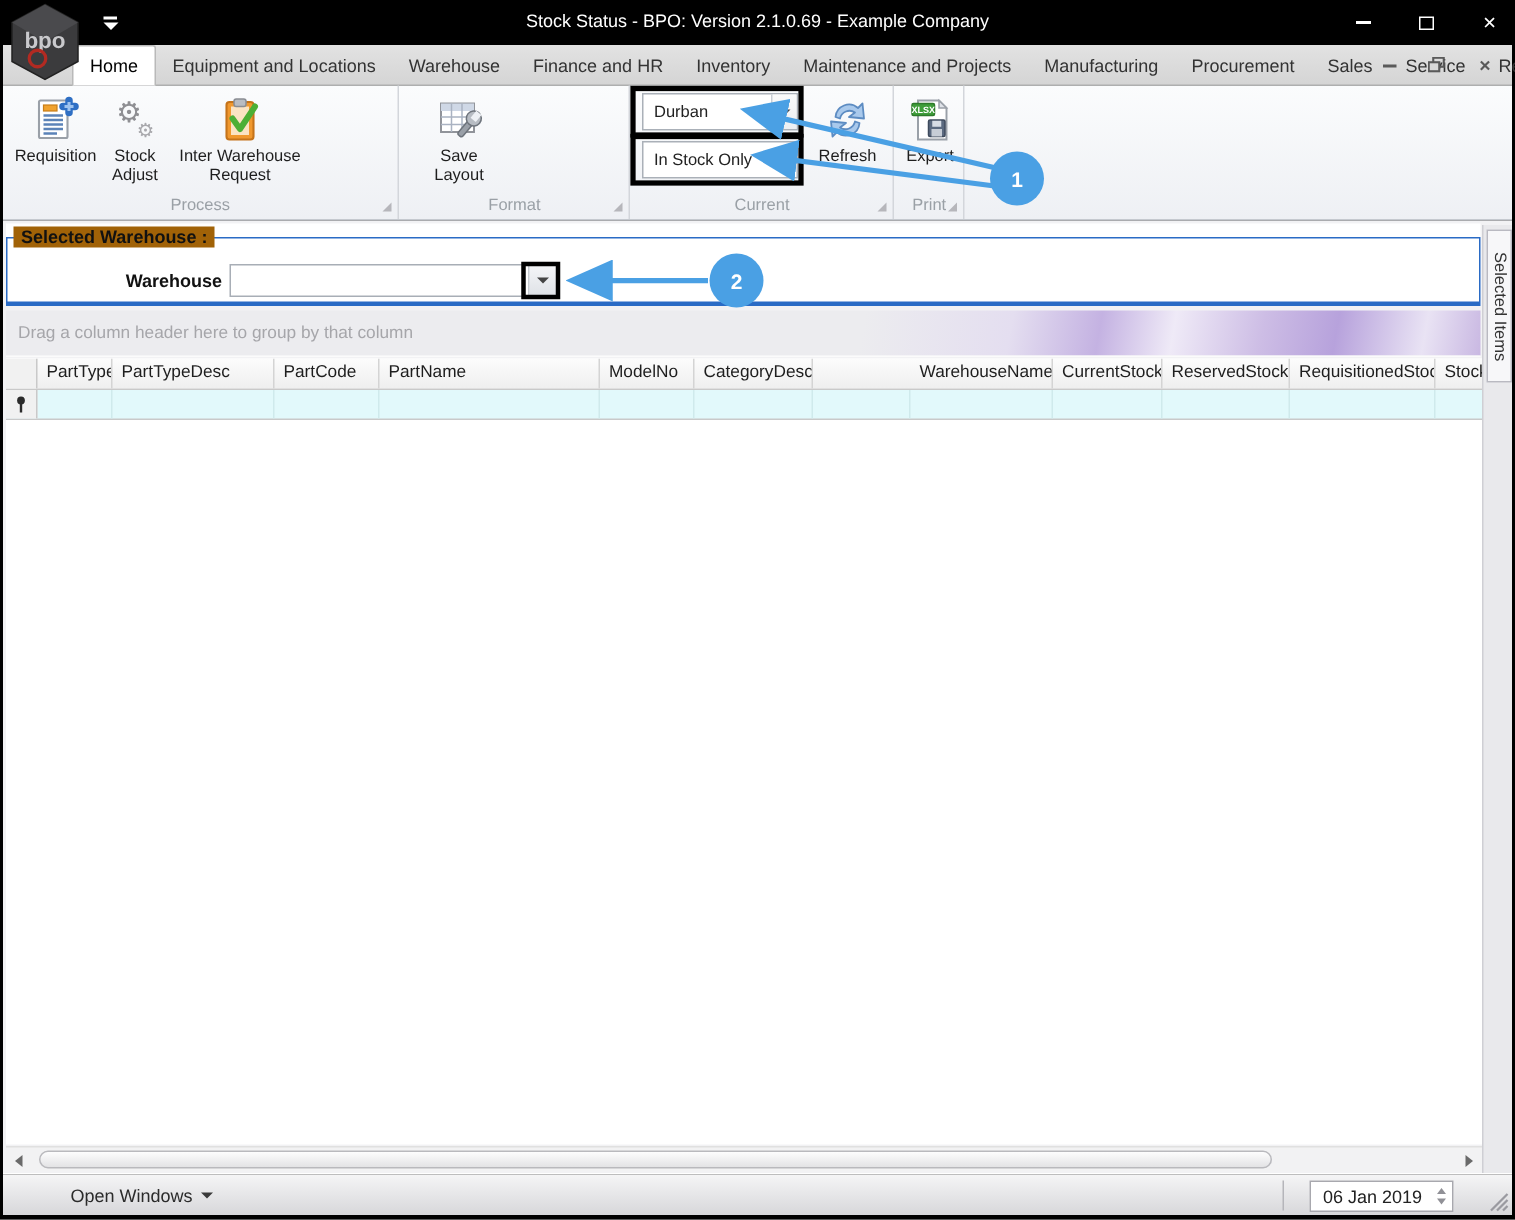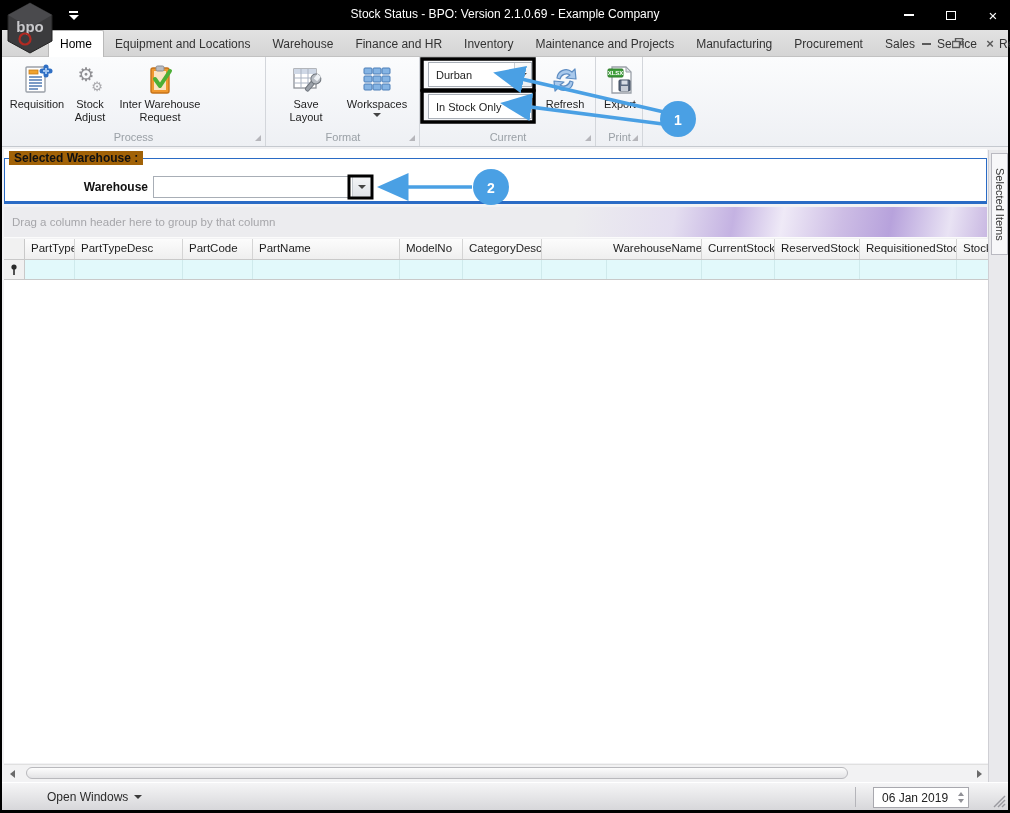--- a/index.html
+++ b/index.html
@@ -221,39 +221,20 @@
                 </g>
             <g transform="rotate(40 22 21)">
               <rect x="20.5" y="16" width="4" height="13" rx="1.6" fill="#9aa0a8" stroke="#6e747c" stroke-width="1"></rect>
               <circle cx="22.5" cy="14" r="5" fill="#b7bcc3" stroke="#6e747c" stroke-width="1"></circle>
               <rect x="20.5" y="9" width="4.5" height="6" fill="#eef1f5" stroke="none"></rect>
             </g>
           </svg>
             </div>
           <span>Save Layout</span>
         </div>
-        <div class="rbtn" style="width:76px;">
-          <div class="ric">
-              <svg width="34" height="34" viewBox="0 0 34 34">
-            <g fill="#85b4e4" stroke="#4d7fb8" stroke-width="1">
-              <rect x="4" y="5" width="8" height="6" rx="1"></rect>
-                  <rect x="13" y="5" width="8" height="6" rx="1"></rect>
-                  <rect x="22" y="5" width="8" height="6" rx="1"></rect>
-              <rect x="4" y="13" width="8" height="6" rx="1"></rect>
-                  <rect x="13" y="13" width="8" height="6" rx="1"></rect>
-                  <rect x="22" y="13" width="8" height="6" rx="1"></rect>
-              <rect x="4" y="21" width="8" height="6" rx="1"></rect>
-                  <rect x="13" y="21" width="8" height="6" rx="1"></rect>
-                  <rect x="22" y="21" width="8" height="6" rx="1"></rect>
-            </g>
-          </svg>
-            </div>
-          <span>Workspaces</span>
-          <div class="caret-down-s" style="margin-top:2px;"></div>
-        </div>
       </div>
       <div class="rgroup-label">Format</div>
       <div class="launcher"></div>
     </div>
 
     <div class="rgroup" style="left:419px; width:175px;padding-left:13px;">
       <div class="combo" style="left:7px; top:5px;">
         <div class="ctext">Durban</div>
         <div class="cbtn">
             <div class="caret-down-s"></div>

